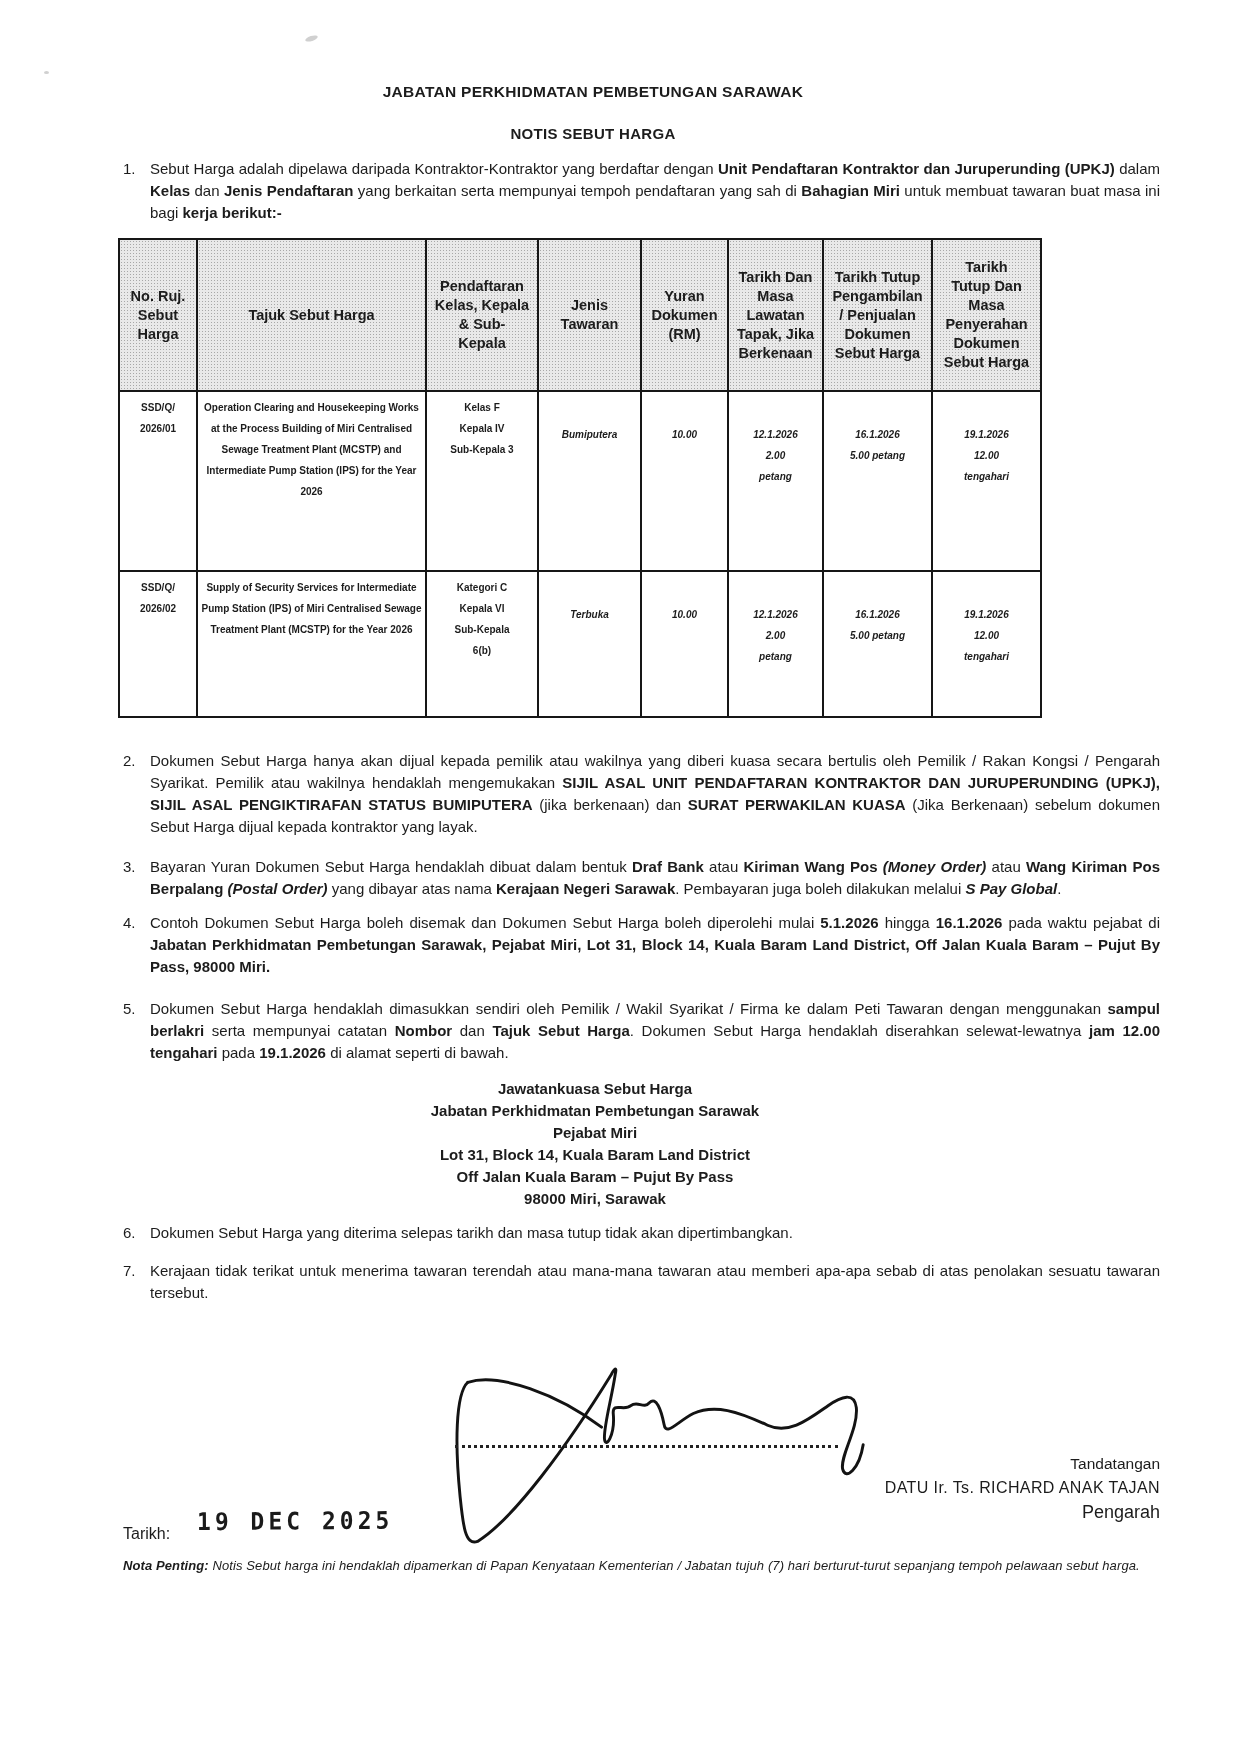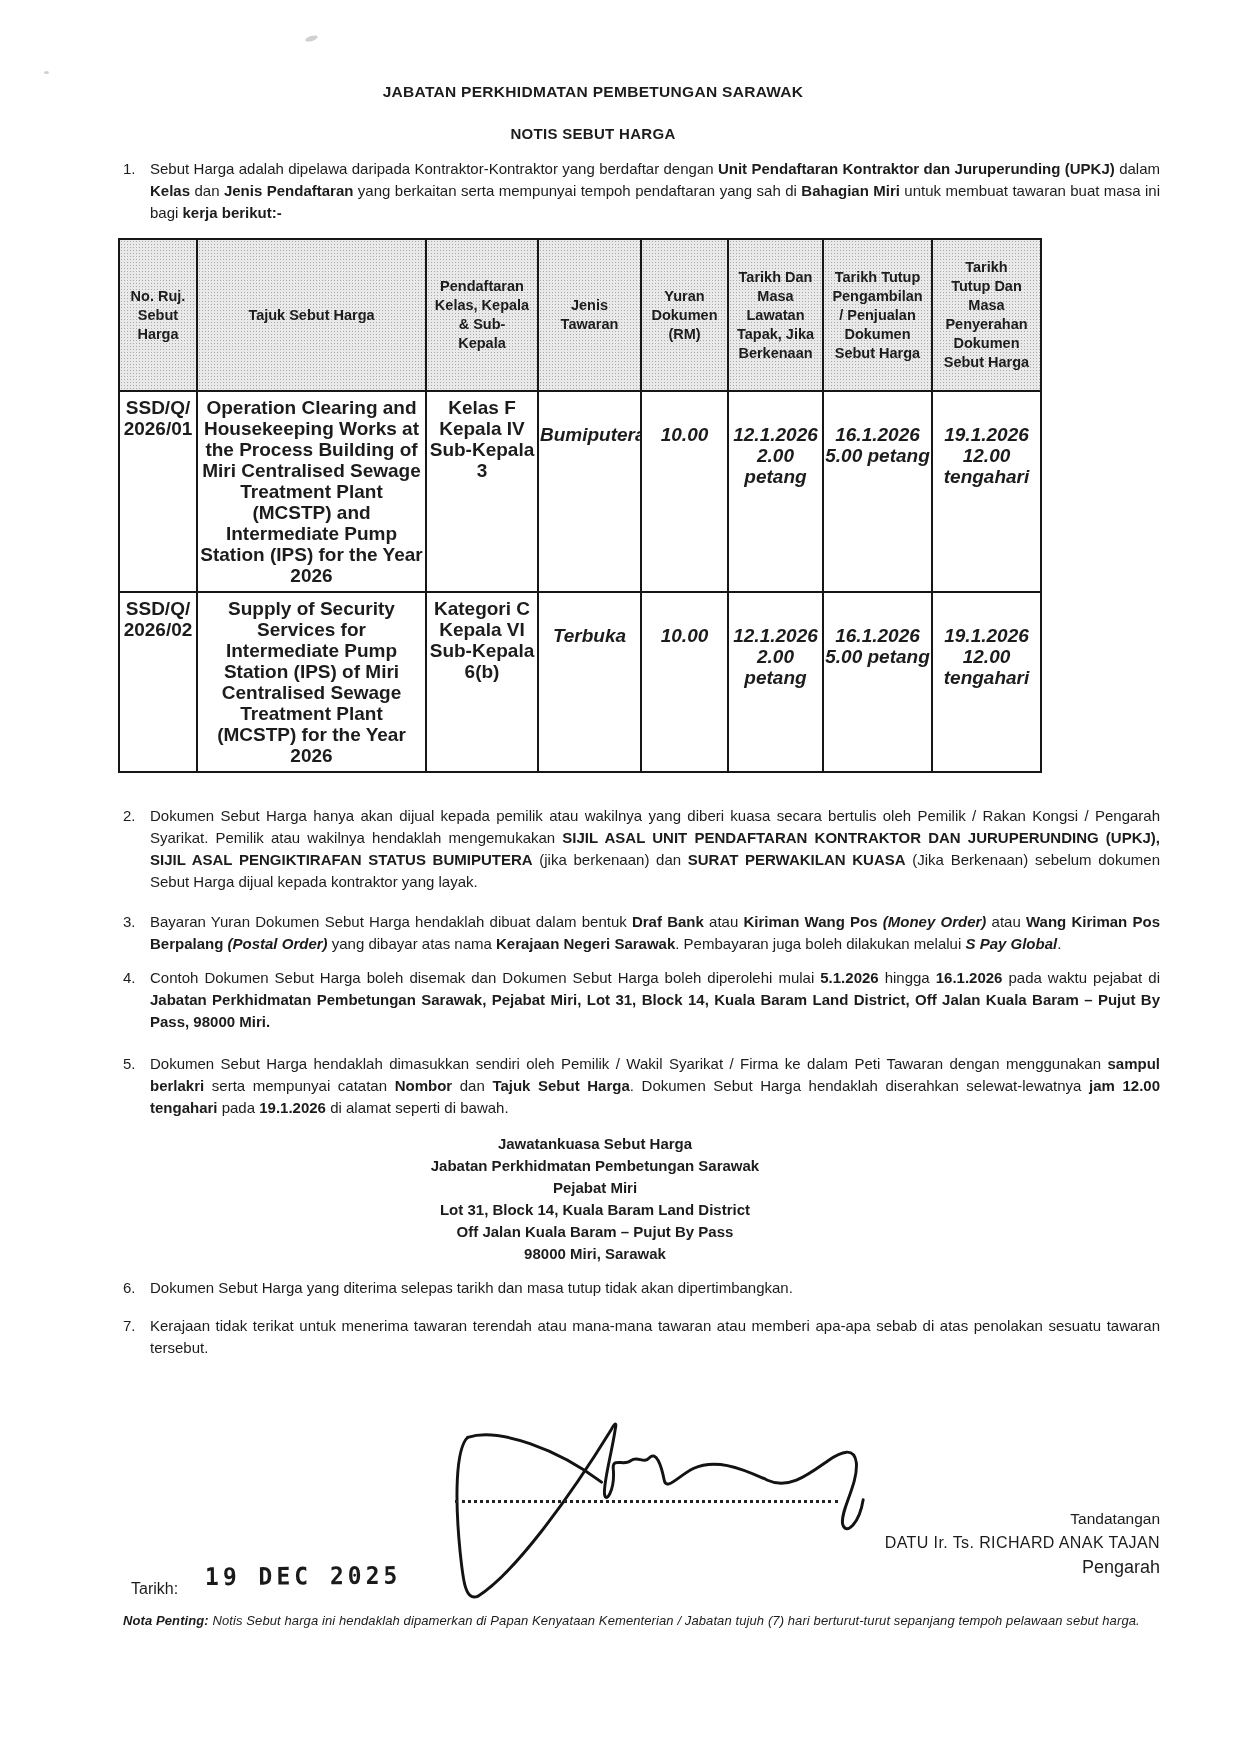--- a/index.html
+++ b/index.html
@@ -27,38 +27,38 @@
   
   table.quote{border-collapse:collapse;table-layout:fixed;width:922px;
       margin:14px 0 0 -5px;border:1px solid #161616;}
   table.quote th,table.quote td{border:2px solid #161616;white-space:pre-line;
       font-weight:bold;text-align:center;overflow:hidden;}
   table.quote th{font-size:14.5px;line-height:19px;vertical-align:middle;padding:4px 2px;
       background-color:#e9e9e9;
       background-image:radial-gradient(#a8a8a8 .8px,transparent .9px);
       background-size:3px 3px;}
   table.quote thead tr{height:152px;}
-  table.quote td{font-size:19px;line-height:21px;vertical-align:top;padding:5px 1px;}
+  table.quote td{font-size:10px;line-height:21px;vertical-align:top;padding:5px 1px;}
   table.quote tbody tr:nth-child(1){height:180px;}
   table.quote tbody tr:nth-child(2){height:146px;}
   table.quote td:nth-child(n+4){padding-top:32px;font-style:italic;}
   
   .address{margin-top:14px;width:944px;text-align:center;font-weight:bold;
       font-size:15px;line-height:22px;}
   
   .sig-area{position:relative;height:254px;}
   .sig-svg{position:absolute;left:317px;top:49px;width:450px;height:205px;}
   .dotline{position:absolute;left:332px;top:141px;width:383px;height:0;
       border-bottom:3px dotted #222;}
   .sig-text{position:absolute;left:0;top:148px;width:1037px;text-align:right;
       line-height:24px;}
   .sig-label{font-size:15.5px;}
   .sig-name{font-size:16px;letter-spacing:.4px;}
   .sig-role{font-size:18px;}
-  .date-row{position:absolute;left:8px;top:214px;font-size:16px;}
+  .date-row{position:absolute;left:0;top:214px;font-size:16px;}
   .date-label{display:inline-block;}
   .stamp{display:inline-block;position:relative;top:-10px;margin-left:22px;
       font-family:"DejaVu Sans Mono",monospace;font-weight:bold;font-size:23px;
       letter-spacing:4px;color:#1a1a1a;transform:rotate(-.4deg) scaleY(1.05);}
   .footer-note{font-size:13px;white-space:nowrap;letter-spacing:.1px;line-height:16px;}
   
   .speck{position:absolute;background:#a9a9a9;opacity:.55;border-radius:50%;}
   .speck1{left:305px;top:36px;width:13px;height:5px;transform:rotate(-18deg);}
   .speck2{left:44px;top:71px;width:5px;height:3px;}
 </style>

